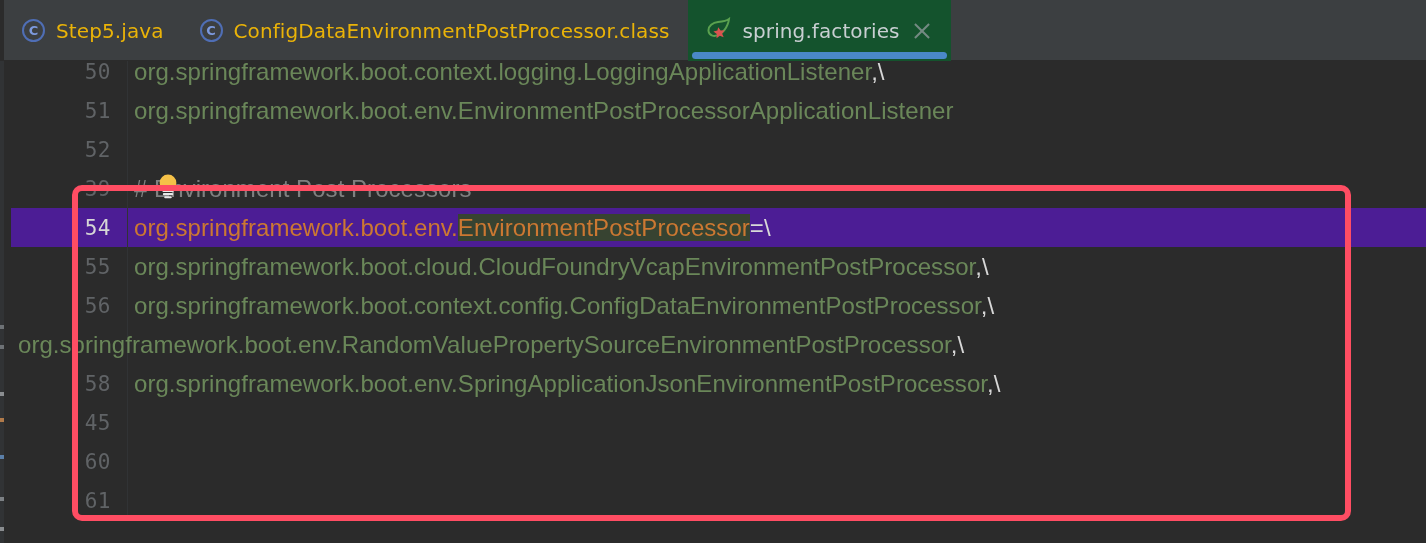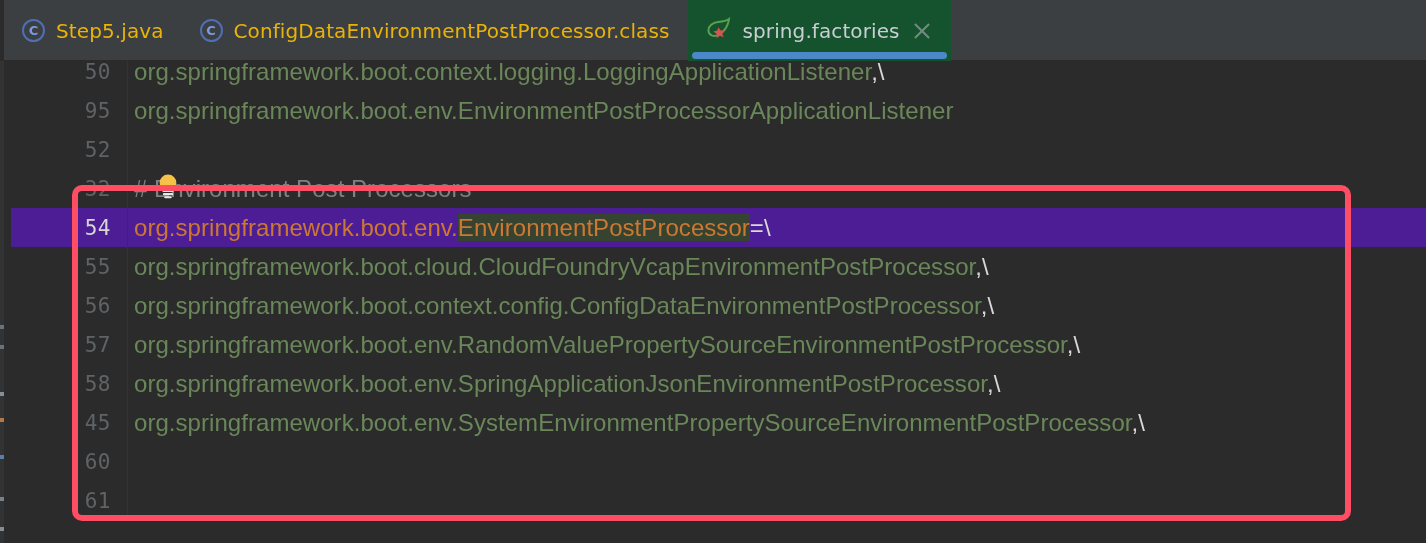--- a/index.html
+++ b/index.html
@@ -243,31 +243,31 @@
   </div>
 
   <div class="editor">
     <div class="rows" id="rows">
         <div class="row">
           <div class="gutter">50</div>
           <div class="gutter-sep"></div>
           <div class="code"><span class="g">org.springframework.boot.context.logging.LoggingApplicationListener</span><span class="bs">,\</span></div>
         </div>
         <div class="row">
-          <div class="gutter">95</div>
+          <div class="gutter">51</div>
           <div class="gutter-sep"></div>
           <div class="code"><span class="g">org.springframework.boot.env.EnvironmentPostProcessorApplicationListener</span></div>
         </div>
         <div class="row">
           <div class="gutter">52</div>
           <div class="gutter-sep"></div>
           <div class="code"></div>
         </div>
         <div class="row">
-          <div class="gutter">32</div>
+          <div class="gutter">39</div>
           <div class="gutter-sep"></div>
           <div class="code"><span class="cmt">#</span><span class="cmt"> Environment Post Processors</span></div>
           <span>
             <svg viewBox="0 0 24 26" class="bulb">
               <circle cx="12" cy="10" r="8.4" fill="#f5c148"></circle>
               <rect x="6.4" y="17" width="11.2" height="2.1" rx="1" fill="#e8e8e8"></rect>
               <rect x="6.9" y="20.1" width="10.2" height="2.1" rx="1" fill="#e8e8e8"></rect>
               <rect x="8.2" y="23.2" width="7.6" height="2.1" rx="1" fill="#e8e8e8"></rect>
             </svg>
           </span>
@@ -281,33 +281,31 @@
           <div class="gutter">55</div>
           <div class="gutter-sep"></div>
           <div class="code"><span class="g">org.springframework.boot.cloud.CloudFoundryVcapEnvironmentPostProcessor</span><span class="bs">,\</span></div>
         </div>
         <div class="row">
           <div class="gutter">56</div>
           <div class="gutter-sep"></div>
           <div class="code"><span class="g">org.springframework.boot.context.config.ConfigDataEnvironmentPostProcessor</span><span class="bs">,\</span></div>
         </div>
         <div class="row">
-          <div class="gutter">57</div>
           <div class="gutter-sep"></div>
           <div class="code"><span class="g">org.springframework.boot.env.RandomValuePropertySourceEnvironmentPostProcessor</span><span class="bs">,\</span></div>
         </div>
         <div class="row">
           <div class="gutter">58</div>
           <div class="gutter-sep"></div>
           <div class="code"><span class="g">org.springframework.boot.env.SpringApplicationJsonEnvironmentPostProcessor</span><span class="bs">,\</span></div>
         </div>
         <div class="row">
           <div class="gutter">45</div>
           <div class="gutter-sep"></div>
-          <div class="code"><span class="g">org.springframework.boot.env.SystemEnvironmentPropertySourceEnvironmentPostProcessor</span><span class="bs">,\</span></div>
         </div>
         <div class="row">
           <div class="gutter">60</div>
           <div class="gutter-sep"></div>
         </div>
         <div class="row">
           <div class="gutter">61</div>
           <div class="gutter-sep"></div>
           <div class="code"></div>
         </div>

